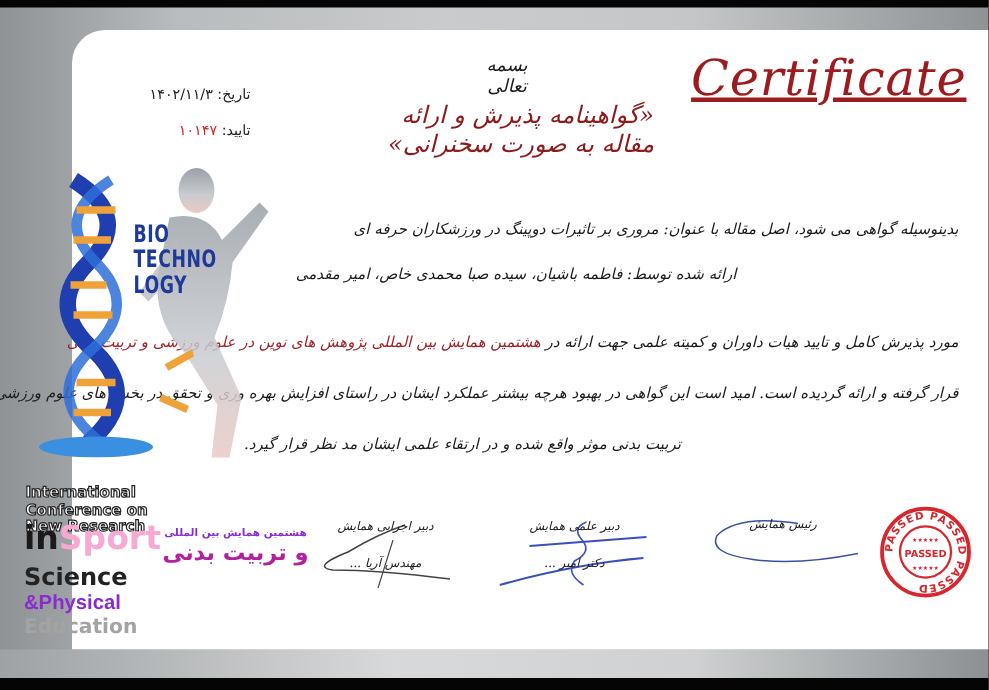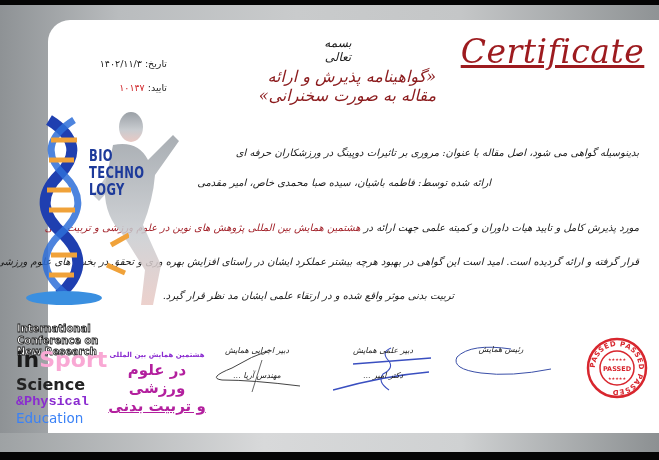--- a/index.html
+++ b/index.html
@@ -54,38 +54,38 @@
               font-weight: bold; font-size: 16px; line-height: 17px; color: #1d3a9a;
               transform: scaleX(0.72); transform-origin: left top; letter-spacing: 0.5px; }
   .conf-en { position: absolute; left: 6px; top: 218px; font-family: "DejaVu Sans", sans-serif;
              font-weight: bold; font-size: 10px; line-height: 11.5px; color: #fff;
              -webkit-text-stroke: 0.8px #222; }
   .in-sport { position: absolute; left: 5px; top: 244px; font-family: "DejaVu Sans", sans-serif;
               font-weight: bold; font-size: 22px; line-height: 22px; color: #1a1a1a; }
   .in-sport .sport { color: #f9a8d4; }
   .science { position: absolute; left: 5px; top: 270px; font-family: "DejaVu Sans", sans-serif;
              font-weight: bold; font-size: 16px; color: #222; }
-  .physical { position: absolute; left: 5px; top: 289px; font-family: Liberation Mono, monospace;
+  .physical { position: absolute; left: 5px; top: 289px; font-family: Liberation Sans, sans-serif;
               font-weight: bold; font-size: 13.5px; color: #8a2bd0; }
   .education { position: absolute; left: 5px; top: 305px; font-family: "DejaVu Sans", sans-serif;
-               font-weight: normal; font-size: 13.5px; color: #3b82f6; }
+               font-weight: bold; font-size: 13.5px; color: #a3a3a3; }
   .conf-fa { position: absolute; left: 90px; top: 246px; width: 112px; direction: rtl; text-align: center;
              font-family: "DejaVu Sans", sans-serif; font-weight: bold; }
   .conf-fa .f1 { font-size: 7px; color: #8a2bd0; }
   .conf-fa .f2 { font-size: 10.5px; color: #8a2bd0; margin-top: 1px; }
   .conf-fa .f3 { font-size: 15px; color: #b3209e; margin-top: 2px; }
-  .conf-fa .f4 { font-size: 15px; color: #b3209e; margin-top: 0px; text-decoration: underline; }
+  .conf-fa .f4 { font-size: 15px; color: #b3209e; margin-top: 0px; }
 
   
   .sig { position: absolute; direction: rtl; text-align: center; font-style: italic; font-size: 8px; color: #222; }
   .sig .role { margin-bottom: 16px; }
   .sig svg { position: absolute; left: 0; top: 0; }
   .sig1 { left: 212px; top: 346px; width: 90px; height: 50px; }
   .sig2 { left: 333px; top: 346px; width: 100px; height: 50px; }
-  .sig3 { left: 451px; top: 345px; width: 100px; height: 55px; text-align: center; }
+  .sig3 { left: 472px; top: 345px; width: 100px; height: 55px; text-align: center; }
   .sig-text { position: relative; z-index: 2; }
 
   .stamp { position: absolute; left: 586px; top: 337px; width: 62px; height: 62px; }
 </style>
 </head>
 <body>
 
 <div class="frame-top"></div>
 <div class="backdrop"></div>
 <div class="card"></div>
@@ -155,21 +155,20 @@
     <div>New Research</div>
   </div>
   <div class="in-sport">
     <span>in</span><span class="sport">Sport</span>
   </div>
   <div class="science">Science</div>
   <div class="physical">&amp;Physical</div>
   <div class="education">Education</div>
   <div class="conf-fa">
     <div class="f1">هشتمین همایش بین المللی</div>
-    <div class="f3">در علوم ورزشی</div>
     <div class="f4">و تربیت بدنی</div>
   </div>
 </div>
 
 <div class="sig sig1">
   <svg width="90" height="50" viewBox="0 0 90 50">
     <path d="M58 4 Q40 10 20 22 Q-5 32 10 34 Q40 34 88 40" stroke="#444" stroke-width="1" fill="none"></path>
     <path d="M50 14 L40 46" stroke="#444" stroke-width="0.8" fill="none"></path>
   </svg>
   <div class="sig-text role">دبیر اجرایی همایش</div>

